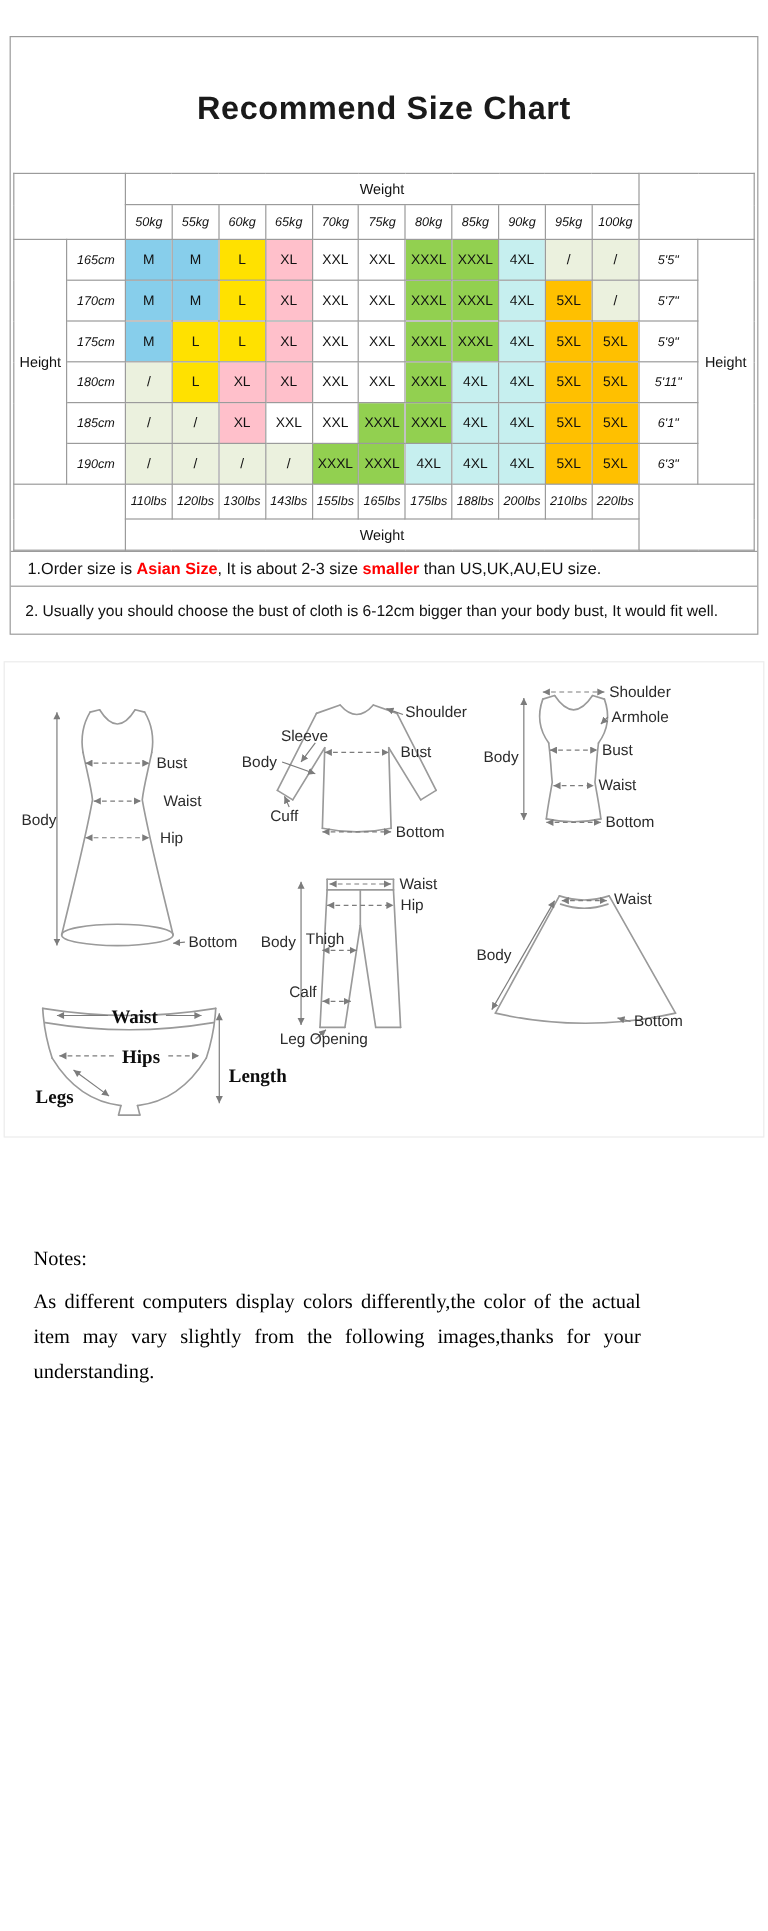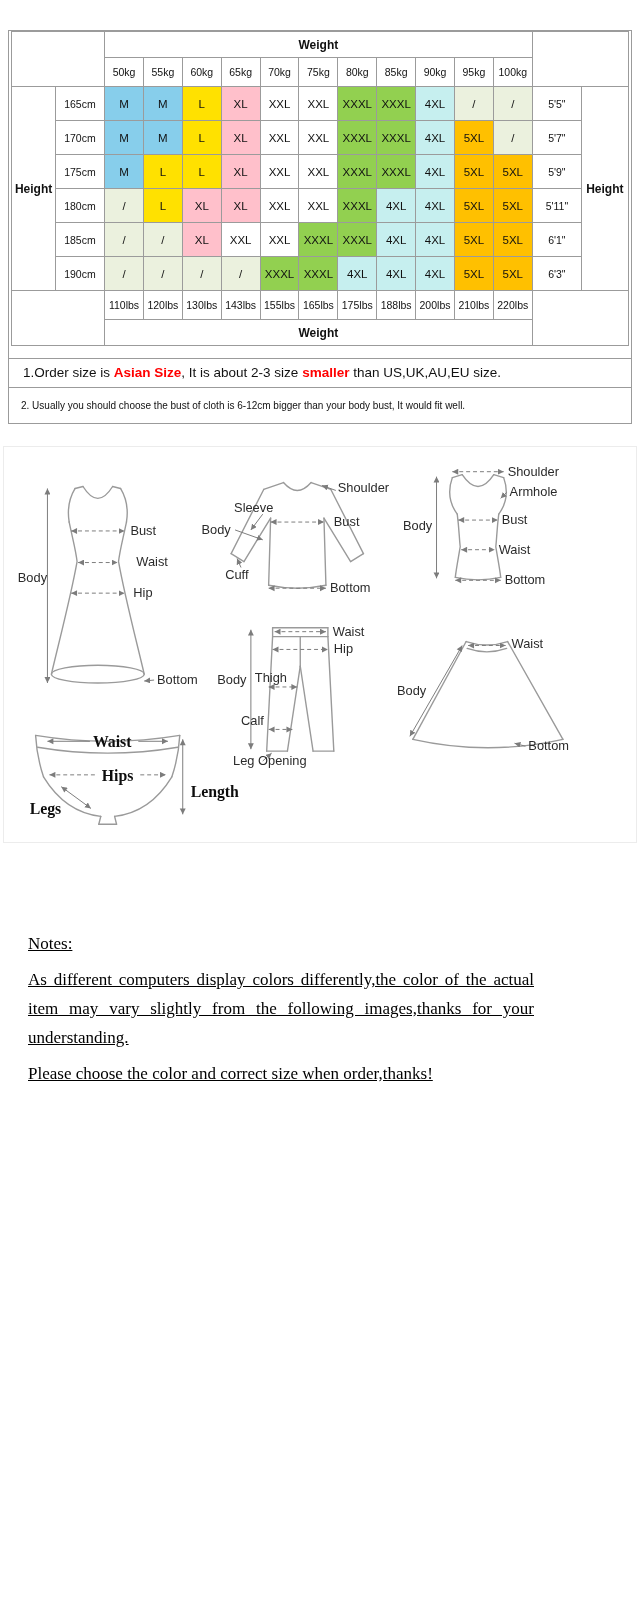--- a/index.html
+++ b/index.html
@@ -36,31 +36,31 @@
   }
   .size-table td {
     border: 1px solid #9b9b9b;
     text-align: center;
     vertical-align: middle;
     height: 34px;
     padding: 0 1px;
     overflow: hidden;
     background: #fff;
   }
-  .size-table td.hdr { font-weight: bold; font-size: 12px; height: 26px; text-align: center; }
-  .size-table td.unit { font-size: 10.5px; height: 29px; }
+  .size-table td.hdr { font-weight: normal; font-size: 12px; height: 26px; text-align: center; }
+  .size-table td.unit { font-size: 10.5px; height: 29px; font-style: italic; }
   .size-table td.size { font-size: 11.5px; }
 
-  .order-notes { margin-top: 12px; }
+  .order-notes { }
   .note-row {
     border-top: 1px solid #9b9b9b;
     color: #111;
   }
   .note-row.r1 { padding: 6px 14px 7px; font-size: 13.5px; }
-  .note-row.r2 { padding: 12px 12px; font-size: 10px; }
+  .note-row.r2 { padding: 12px 12px; font-size: 13px; }
   .note-row.r3 { padding: 15px 12px 17px; font-size: 12.5px; }
   .red { color: #ff0000; font-weight: bold; }
 
   
   .diagram-section {
     margin: 22px 3px 0;
     border: 1px solid #ececec;
     background: #fff;
   }
   .diagram-section svg { display: block; width: 100%; height: auto; }
@@ -74,31 +74,31 @@
   .glabel-bold { font-family: "Liberation Serif", serif; font-size: 16px; font-weight: bold; fill: #0d0d0d; }
 
   
   .notes-section {
     margin: 86px 0 40px 28px;
     width: 506px;
     font-family: "Liberation Serif", serif;
     font-size: 17px;
     line-height: 29px;
     color: #000;
-    text-decoration: underline;
   }
   .notes-heading { margin: 0 0 16px; }
   .notes-section p { margin: 0 0 7px; text-align: justify; }
 </style>
 </head>
 <body>
 
 <div class="page">
 
   <div class="chart-box">
+    <h1 class="chart-title">Recommend Size Chart</h1>
 
     <table class="size-table">
       <colgroup>
         <col style="width:7%">
           <col style="width:8%">
         <col span="11" style="width:6.3%">
         <col style="width:8%">
           <col style="width:7.5%">
       </colgroup>
       <tbody id="size-table-body">
@@ -384,17 +384,16 @@
         <text class="glabel-bold" x="26" y="372">Legs</text>
         <text class="glabel-bold" x="189" y="354">Length</text>
       </g>
     </svg>
   </div>
 
   <div class="notes-section">
     <p class="notes-heading">Notes:</p>
     <div id="notes-paragraphs">
         <p>As different computers display colors differently,the color of the actual item may vary slightly from the following images,thanks for your understanding.</p>
-        <p>Please choose the color and correct size when order,thanks!</p>
       </div>
   </div>
 
 </div>
 
 </body></html>

